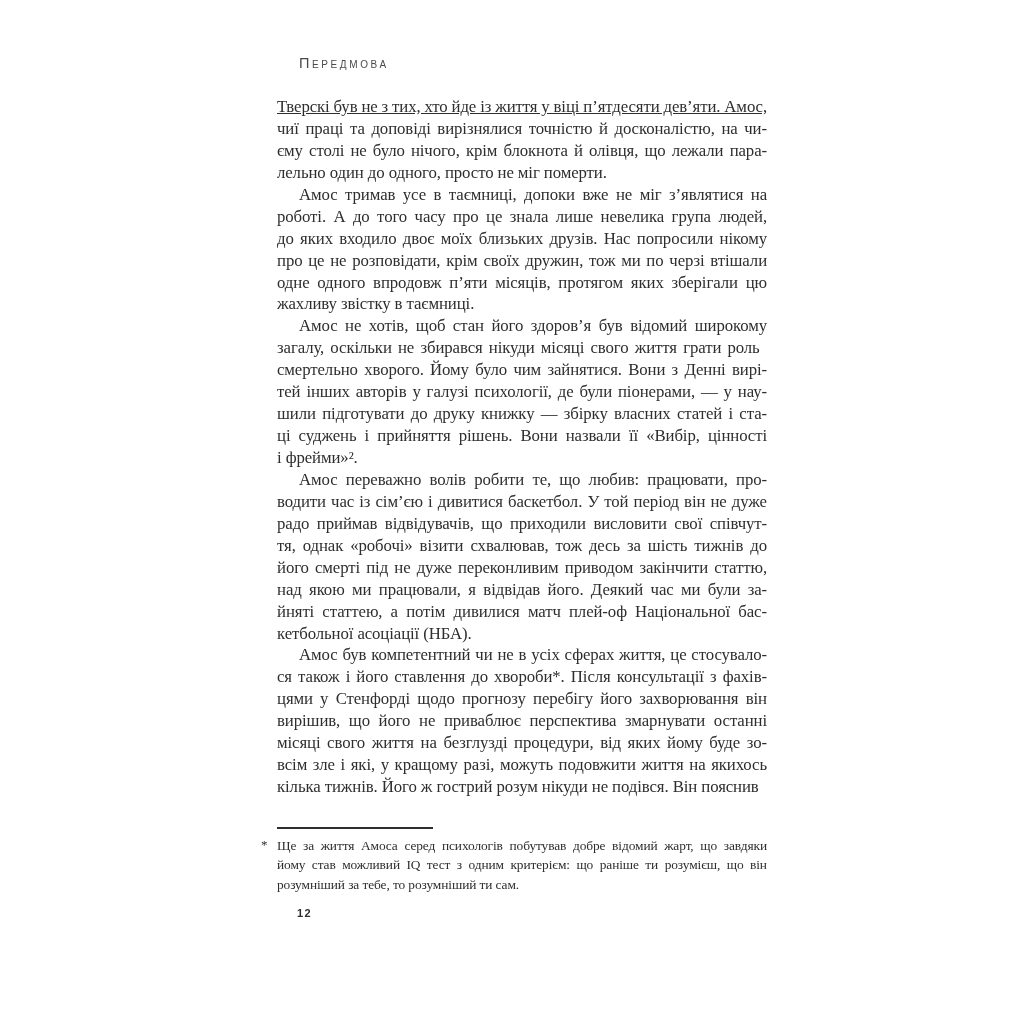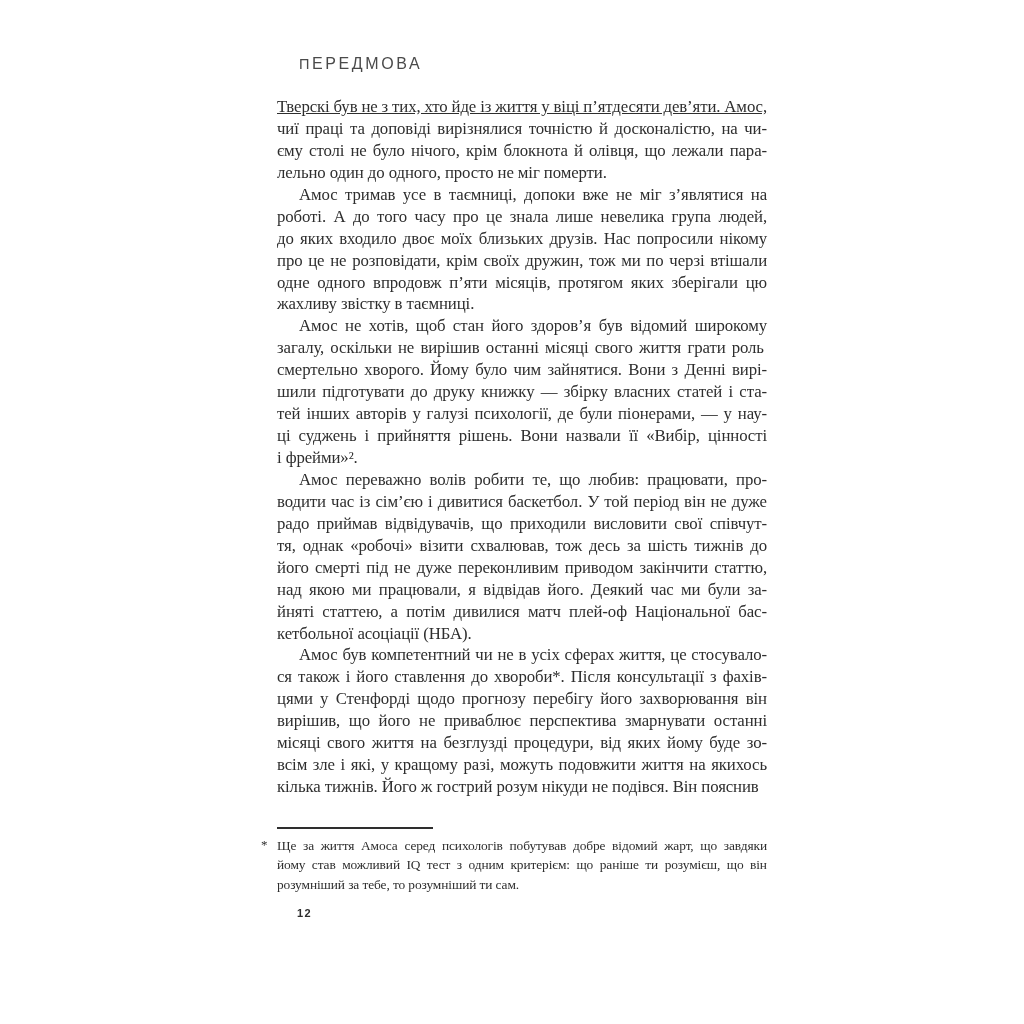--- a/index.html
+++ b/index.html
@@ -15,21 +15,21 @@
     background: var(--bg, #ffffff);
     font-family: "Liberation Serif", "DejaVu Serif", serif;
     color: var(--text, #2e2e2e);
     overflow: hidden;
   }
   .running-head {
     position: absolute;
     left: 299px;
     top: 55px;
     font-family: "Liberation Sans", "DejaVu Sans", sans-serif;
-    font-size: 16px;
+    font-size: 10px;
     font-weight: 400;
     letter-spacing: 2.6px;
     color: var(--header, #4a4a4a);
     text-transform: uppercase;
   }
   .running-head::first-letter {
     font-size: 14.5px;
   }
   .text-column {
     position: absolute;
@@ -99,24 +99,24 @@
       <div class="para">
         <div class="line indent" style="word-spacing: 3.42px;"><span>Амос тримав усе в таємниці, допоки вже не міг з’являтися на</span></div>
         <div class="line" style="word-spacing: 3.37px;"><span>роботі. А до того часу про це знала лише невелика група людей,</span></div>
         <div class="line" style="word-spacing: 2.26px;"><span>до яких входило двоє моїх близьких друзів. Нас попросили нікому</span></div>
         <div class="line" style="word-spacing: 1.67px;"><span>про це не розповідати, крім своїх дружин, тож ми по черзі втішали</span></div>
         <div class="line" style="word-spacing: 3.69px;"><span>одне одного впродовж п’яти місяців, протягом яких зберігали цю</span></div>
         <div class="line lastline"><span>жахливу звістку в таємниці.</span></div>
       </div>
       <div class="para">
         <div class="line indent" style="word-spacing: 3.42px;"><span>Амос не хотів, щоб стан його здоров’я був відомий широкому</span></div>
-        <div class="line" style="word-spacing: 2.11px;"><span>загалу, оскільки не вирішив останні місяці свого життя грати роль</span></div>
+        <div class="line" style="word-spacing: 2.11px;"><span>загалу, оскільки не збирався нікуди місяці свого життя грати роль</span></div>
         <div class="line" style="word-spacing: 2.2px;"><span>смертельно хворого. Йому було чим зайнятися. Вони з Денні вирі-</span></div>
+        <div class="line" style="word-spacing: 1.83px;"><span>тей інших авторів у галузі психології, де були піонерами, — у нау-</span></div>
         <div class="line" style="word-spacing: 2.23px;"><span>шили підготувати до друку книжку — збірку власних статей і ста-</span></div>
-        <div class="line" style="word-spacing: 1.83px;"><span>тей інших авторів у галузі психології, де були піонерами, — у нау-</span></div>
         <div class="line" style="word-spacing: 4.05px;"><span>ці суджень і прийняття рішень. Вони назвали її «Вибір, цінності</span></div>
         <div class="line lastline"><span>і фрейми»².</span></div>
       </div>
       <div class="para">
         <div class="line indent" style="word-spacing: 4.12px;"><span>Амос переважно волів робити те, що любив: працювати, про-</span></div>
         <div class="line" style="word-spacing: 1.04px;"><span>водити час із сім’єю і дивитися баскетбол. У той період він не дуже</span></div>
         <div class="line" style="word-spacing: 3.38px;"><span>радо приймав відвідувачів, що приходили висловити свої співчут-</span></div>
         <div class="line" style="word-spacing: 2.89px;"><span>тя, однак «робочі» візити схвалював, тож десь за шість тижнів до</span></div>
         <div class="line" style="word-spacing: 2.07px;"><span>його смерті під не дуже переконливим приводом закінчити статтю,</span></div>
         <div class="line" style="word-spacing: 3.29px;"><span>над якою ми працювали, я відвідав його. Деякий час ми були за-</span></div>

